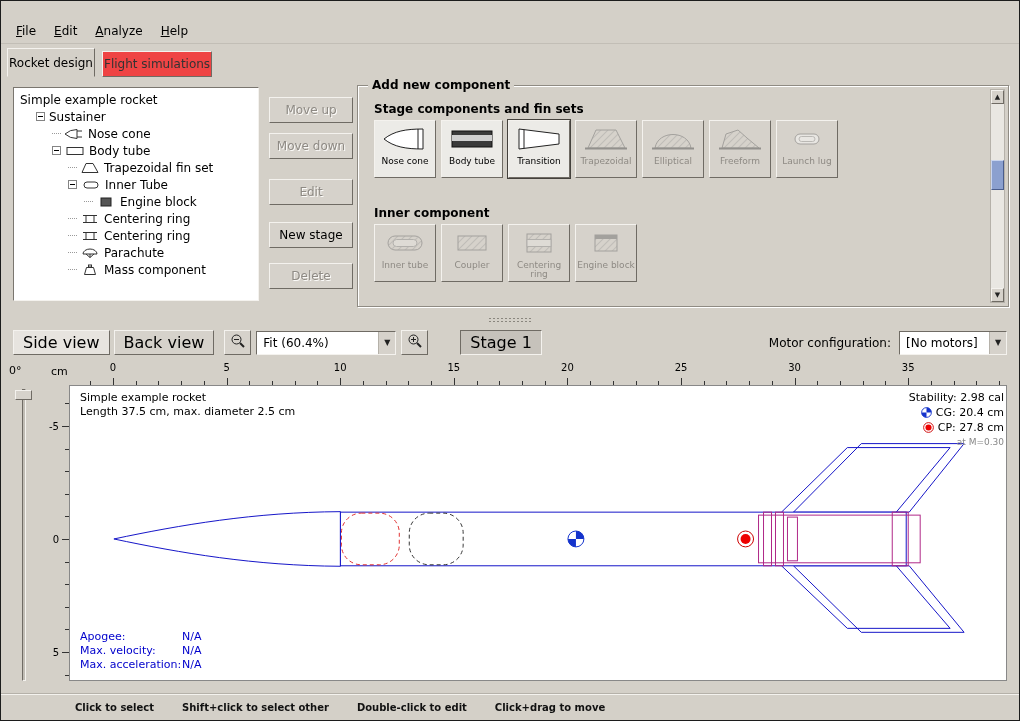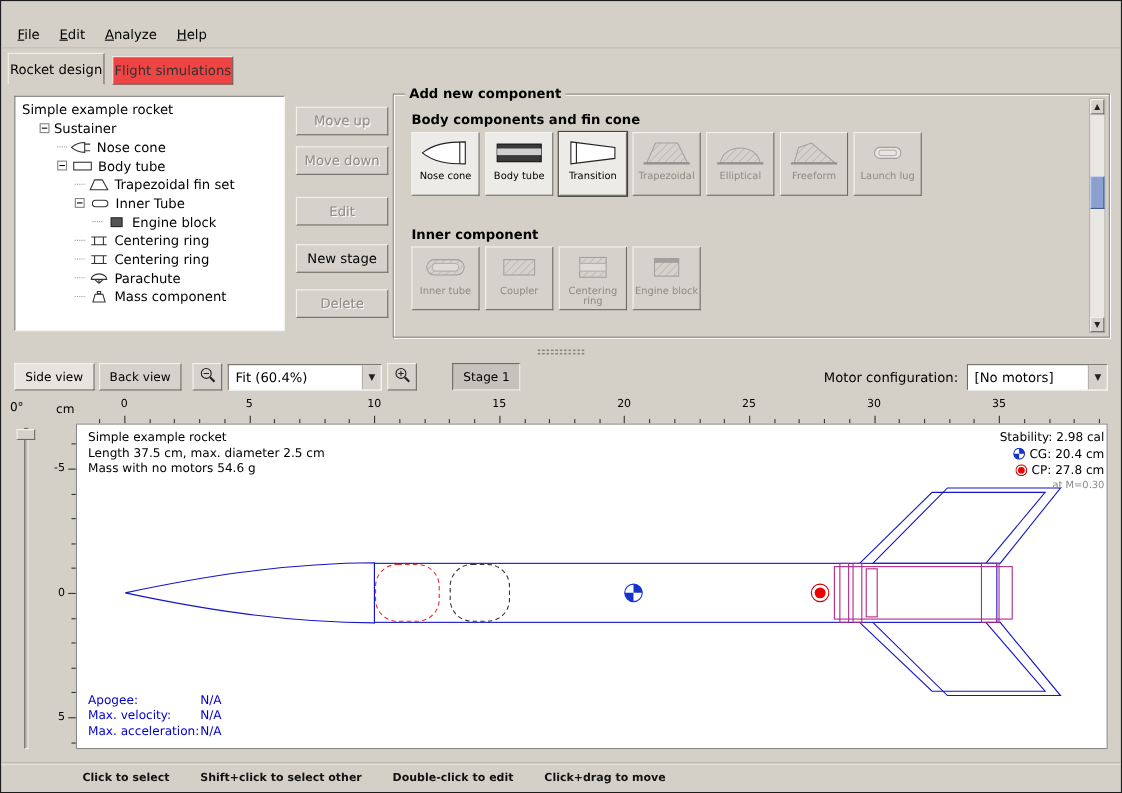--- a/index.html
+++ b/index.html
@@ -94,21 +94,21 @@
     display:flex; align-items:center; justify-content:center; color:#222;
   }
   .sb-btn.up { top:0; } .sb-btn.down { bottom:0; }
   .sb-thumb { position:absolute; left:0; top:70px; width:13px; height:30px; background:#8ba0cf; border:1px solid; border-color:#c8d4ee #4a5d8c #4a5d8c #c8d4ee; }
   
   .splitter { position:absolute; top:312px; left:0; right:0; height:13px; display:flex; align-items:center; justify-content:center; }
   .split-dots { width:44px; height:6px; background-image:radial-gradient(#8a867e 1px, transparent 1.2px); background-size:4px 3px; }
   
   .toolbar { position:absolute; top:325px; left:0; right:0; height:33px; display:flex; align-items:center; padding:0 12px; }
   .tb-btn {
-    height:25px; font-size:11px; padding:0 9px; background:#d6d2cb;
+    height:25px; font-size:16px; padding:0 9px; background:#d6d2cb;
     border:1px solid; border-color:#f4f2ee #6f6b64 #6f6b64 #f4f2ee; cursor:default;
   }
   .tb-btn.selected { background:#e7e4df; }
   .tb-btn.pressed { background:#c6c2bb; border-color:#6f6b64 #f4f2ee #f4f2ee #6f6b64; }
   .icon-btn { width:27px; padding:0; display:inline-flex; align-items:center; justify-content:center; }
   .combo {
     height:24px; background:#fff; border:1px solid; border-color:#6f6b64 #f4f2ee #f4f2ee #6f6b64;
     display:inline-flex; align-items:center; font-size:12px;
   }
   .combo-text { padding:0 6px; flex:1; white-space:nowrap; }
@@ -270,21 +270,21 @@
     </div>
 
     <button class="act-btn disabled" style="top:20px">Move up</button>
     <button class="act-btn disabled" style="top:56px">Move down</button>
     <button class="act-btn disabled" style="top:102px">Edit</button>
     <button class="act-btn" style="top:145px">New stage</button>
     <button class="act-btn disabled" style="top:186px">Delete</button>
 
     <div class="groupbox">
       <span class="group-title">Add new component</span>
-      <span class="section-label" style="top:16px">Body components and fin cone</span>
+      <span class="section-label" style="top:16px">Stage components and fin sets</span>
 
       <div class="comp-row" style="top:34px">
         <button class="comp-btn">
           <span class="cicon">
             <svg viewBox="0 0 46 26">
                 <path d="M2 13 C12 5 24 3 41 3 L41 23 C24 23 12 21 2 13 Z" fill="#fff" stroke="#222"></path>
                 <line x1="36" y1="3" x2="36" y2="23" stroke="#222"></line>
               </svg>
           </span>
           <span class="clabel">Nose cone</span>
@@ -418,21 +418,21 @@
         <svg width="16" height="16" viewBox="0 0 16 16" fill="none" stroke="#222">
             <circle cx="6.5" cy="6.5" r="4.5"></circle>
             <line x1="10" y1="10" x2="14" y2="14" stroke-width="2"></line>
             <line x1="4" y1="6.5" x2="9" y2="6.5"></line>
             <line x1="6.5" y1="4" x2="6.5" y2="9"></line>
           </svg>
       </span>
     </button>
     <button class="tb-btn pressed" style="margin-left:32px">Stage 1</button>
     <span class="mc-label" style="margin-left:auto">Motor configuration:</span>
-    <div class="combo" style="width:128px">
+    <div class="combo" style="width:108px">
       <span class="combo-text">[No motors]</span>
       <span class="combo-btn">▼</span>
     </div>
   </div>
 
   <div class="canvas-area">
     <span class="rot-label">0°</span>
     <div class="slider-track"></div>
     <div class="slider-handle"></div>
     <span class="unit-label">cm</span>
@@ -540,21 +540,20 @@
 
         <g>
           <circle cx="677" cy="154" r="8" fill="none" stroke="#cc0000"></circle>
           <circle cx="677" cy="154" r="5" fill="#ee0000"></circle>
         </g>
       </svg>
 
       <div class="rocket-info">
         <div>Simple example rocket</div>
         <div>Length 37.5 cm, max. diameter 2.5 cm</div>
-        <div>Mass with no motors 54.6 g</div>
       </div>
 
       <div class="stability-block">
         <div>Stability: 2.98 cal</div>
         <div class="legend-row">
           <span style="display:inline-flex">
             <svg width="11" height="11" viewBox="0 0 18 18">
                 <circle cx="9" cy="9" r="8" fill="#fff" stroke="#1433cc" stroke-width="1.5"></circle>
                 <path d="M9 9 L9 1 A8 8 0 0 1 17 9 Z" fill="#1433cc"></path>
                 <path d="M9 9 L9 17 A8 8 0 0 1 1 9 Z" fill="#1433cc"></path>

